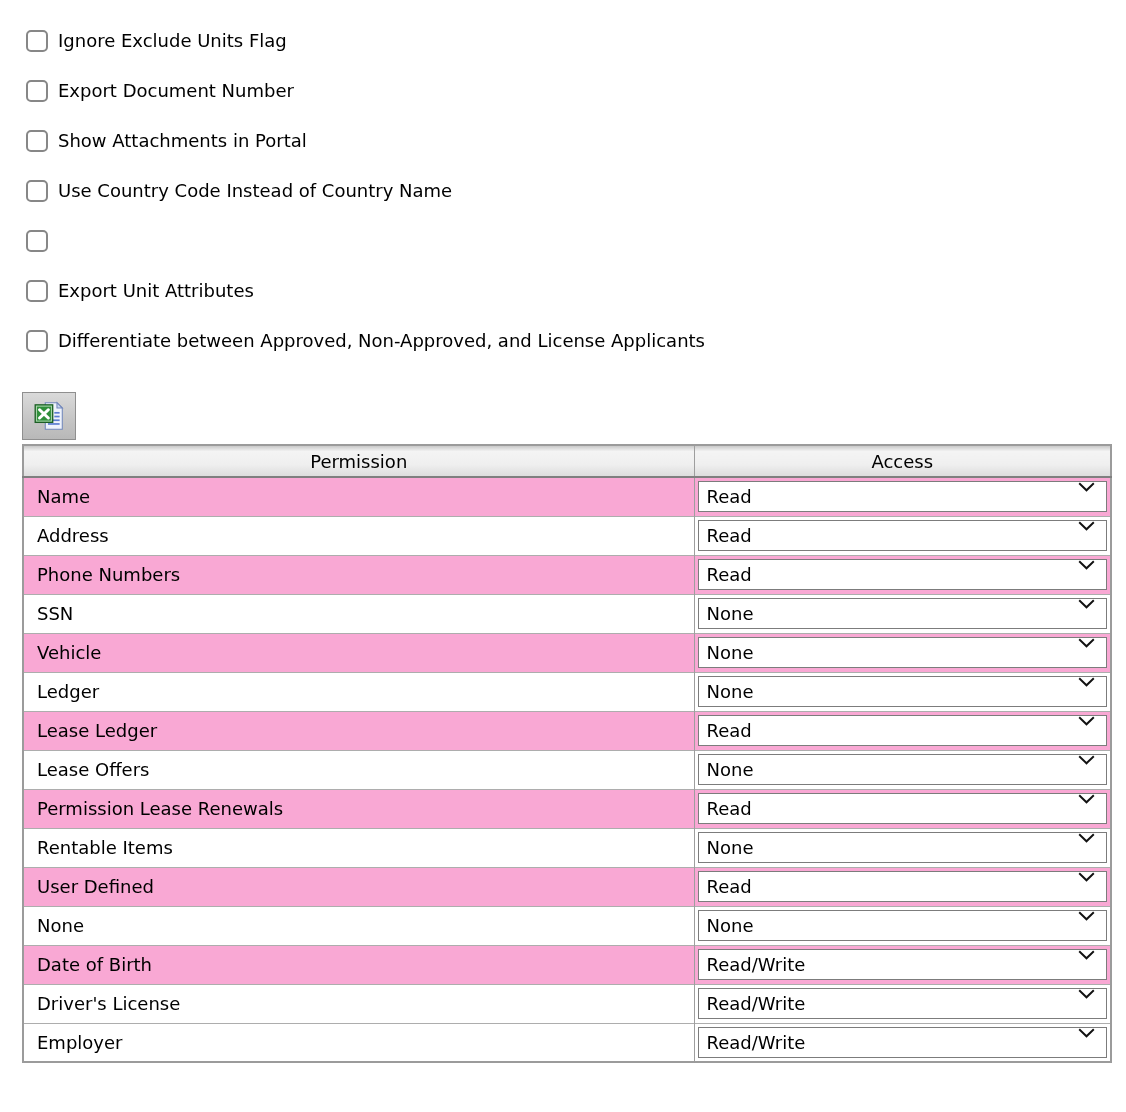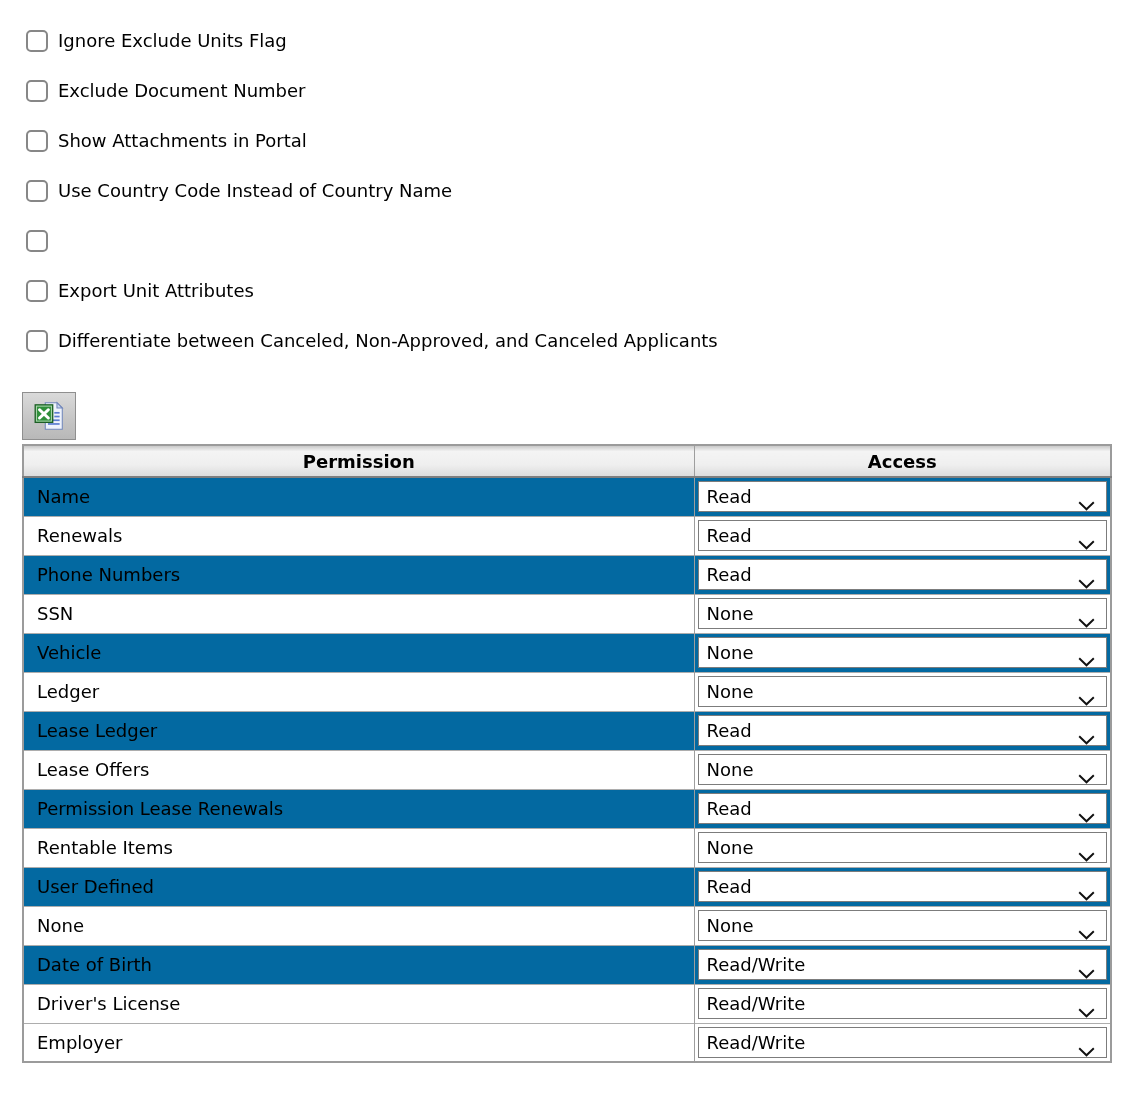--- a/index.html
+++ b/index.html
@@ -55,69 +55,69 @@
     width: 1090px;
     margin: 4px 0 0 22px;
     border-collapse: collapse;
     table-layout: fixed;
     border: 2px solid #9b9b9b;
   }
   .perm-table col.c-perm { width: 671px; }
   .perm-table th {
     height: 32px;
     font-size: 18px;
-    font-weight: bold;
+    font-weight: normal;
     text-align: center;
     background: linear-gradient(to bottom, #c9c9c9 0%, #f4f4f4 18%, #efefef 62%, #dddddd 100%);
     border-bottom: 2px solid #7f7f7f;
   }
   .perm-table th:first-child,
   .perm-table td:first-child { border-right: 1px solid #9e9e9e; }
   .perm-table tbody tr {
     height: 39px;
     border-bottom: 1px solid #adadad;
     background: #ffffff;
   }
   .perm-table tbody tr:last-child { border-bottom: none; }
-  .perm-table tbody tr.shaded { background: #0369a1; }
+  .perm-table tbody tr.shaded { background: #f9a8d4; }
   .perm-cell {
     font-size: 18px;
     padding: 0 0 0 13px;
     overflow: hidden;
     white-space: nowrap;
   }
   .access-cell { padding: 3px 3px 3px 3px; }
   .select {
     height: 31px;
     width: 100%;
     background: #ffffff;
     border: 1px solid #7c7c7c;
     display: flex;
-    align-items: flex-end;
+    align-items: flex-start;
     justify-content: space-between;
     padding: 0 11px 0 8px;
     cursor: default;
   }
   .select-value { font-size: 18px; line-height: 29px; }
   .chev { width: 17px; height: 10px; flex: none; }
 </style>
 </head>
 <body>
 
 <div class="page">
 
   <section class="checkbox-group" id="checkbox-list">
   <label class="checkbox-row">
     <span class="checkbox"></span>
     <span class="checkbox-label">Ignore Exclude Units Flag</span>
   </label>
 
   <label class="checkbox-row">
     <span class="checkbox"></span>
-    <span class="checkbox-label">Exclude Document Number</span>
+    <span class="checkbox-label">Export Document Number</span>
   </label>
 
   <label class="checkbox-row">
     <span class="checkbox"></span>
     <span class="checkbox-label">Show Attachments in Portal</span>
   </label>
 
   <label class="checkbox-row">
     <span class="checkbox"></span>
     <span class="checkbox-label">Use Country Code Instead of Country Name</span>
@@ -127,21 +127,21 @@
     <span class="checkbox"></span>
   </label>
 
   <label class="checkbox-row">
     <span class="checkbox"></span>
     <span class="checkbox-label">Export Unit Attributes</span>
   </label>
 
   <label class="checkbox-row">
     <span class="checkbox"></span>
-    <span class="checkbox-label">Differentiate between Canceled, Non-Approved, and Canceled Applicants</span>
+    <span class="checkbox-label">Differentiate between Approved, Non-Approved, and License Applicants</span>
   </label>
 </section>
 
   <div class="toolbar">
     <button class="excel-btn">
       <svg width="34" height="34" viewBox="0 0 32 32">
         <path d="M12.5,3.5 h11 l5,5 v20 h-16 z" fill="#eef3fc" stroke="#7388bb" stroke-width="1"></path>
         <path d="M23.5,3.5 l5,5 h-5 z" fill="#c9d6f0" stroke="#7388bb" stroke-width="1"></path>
         <g stroke="#5b7cd0" stroke-width="1.6">
           <line x1="21" y1="13" x2="26" y2="13"></line>
@@ -174,21 +174,21 @@
       <div class="select" role="combobox">
         <span class="select-value">Read</span>
         <svg class="chev" viewBox="0 0 17 10">
           <path d="M1.2 1.2 L8.5 8.3 L15.8 1.2" fill="none" stroke="#111" stroke-width="1.9"></path>
         </svg>
       </div>
     </td>
   </tr>
 
   <tr>
-    <td class="perm-cell">Renewals</td>
+    <td class="perm-cell">Address</td>
     <td class="access-cell">
       <div class="select" role="combobox">
         <span class="select-value">Read</span>
         <svg class="chev" viewBox="0 0 17 10">
           <path d="M1.2 1.2 L8.5 8.3 L15.8 1.2" fill="none" stroke="#111" stroke-width="1.9"></path>
         </svg>
       </div>
     </td>
   </tr>
 

